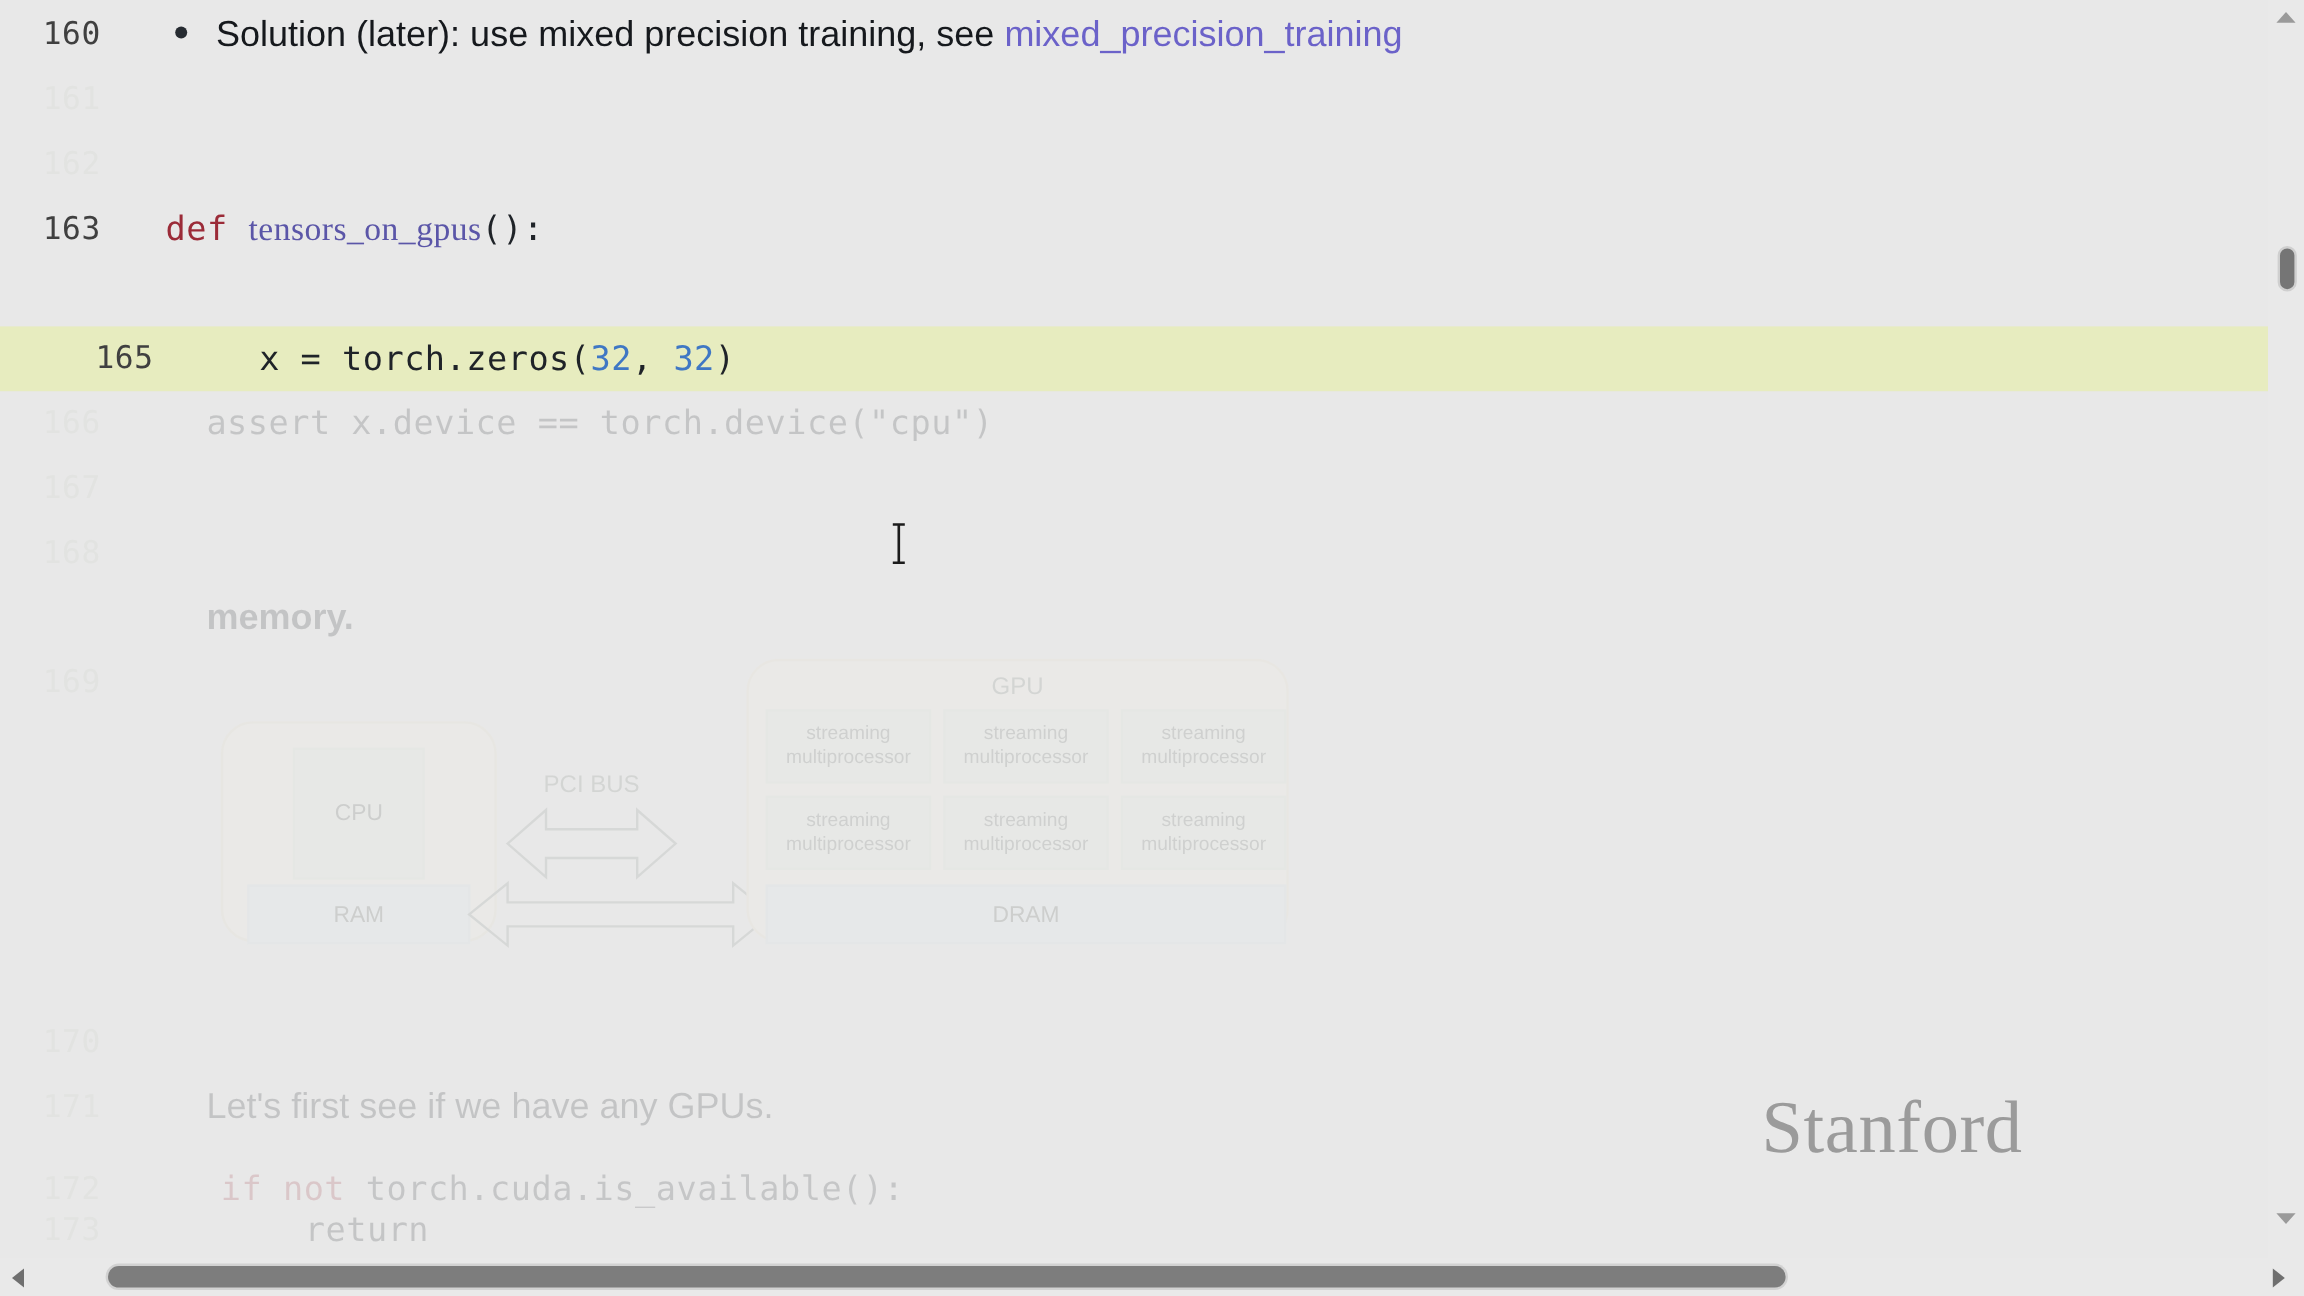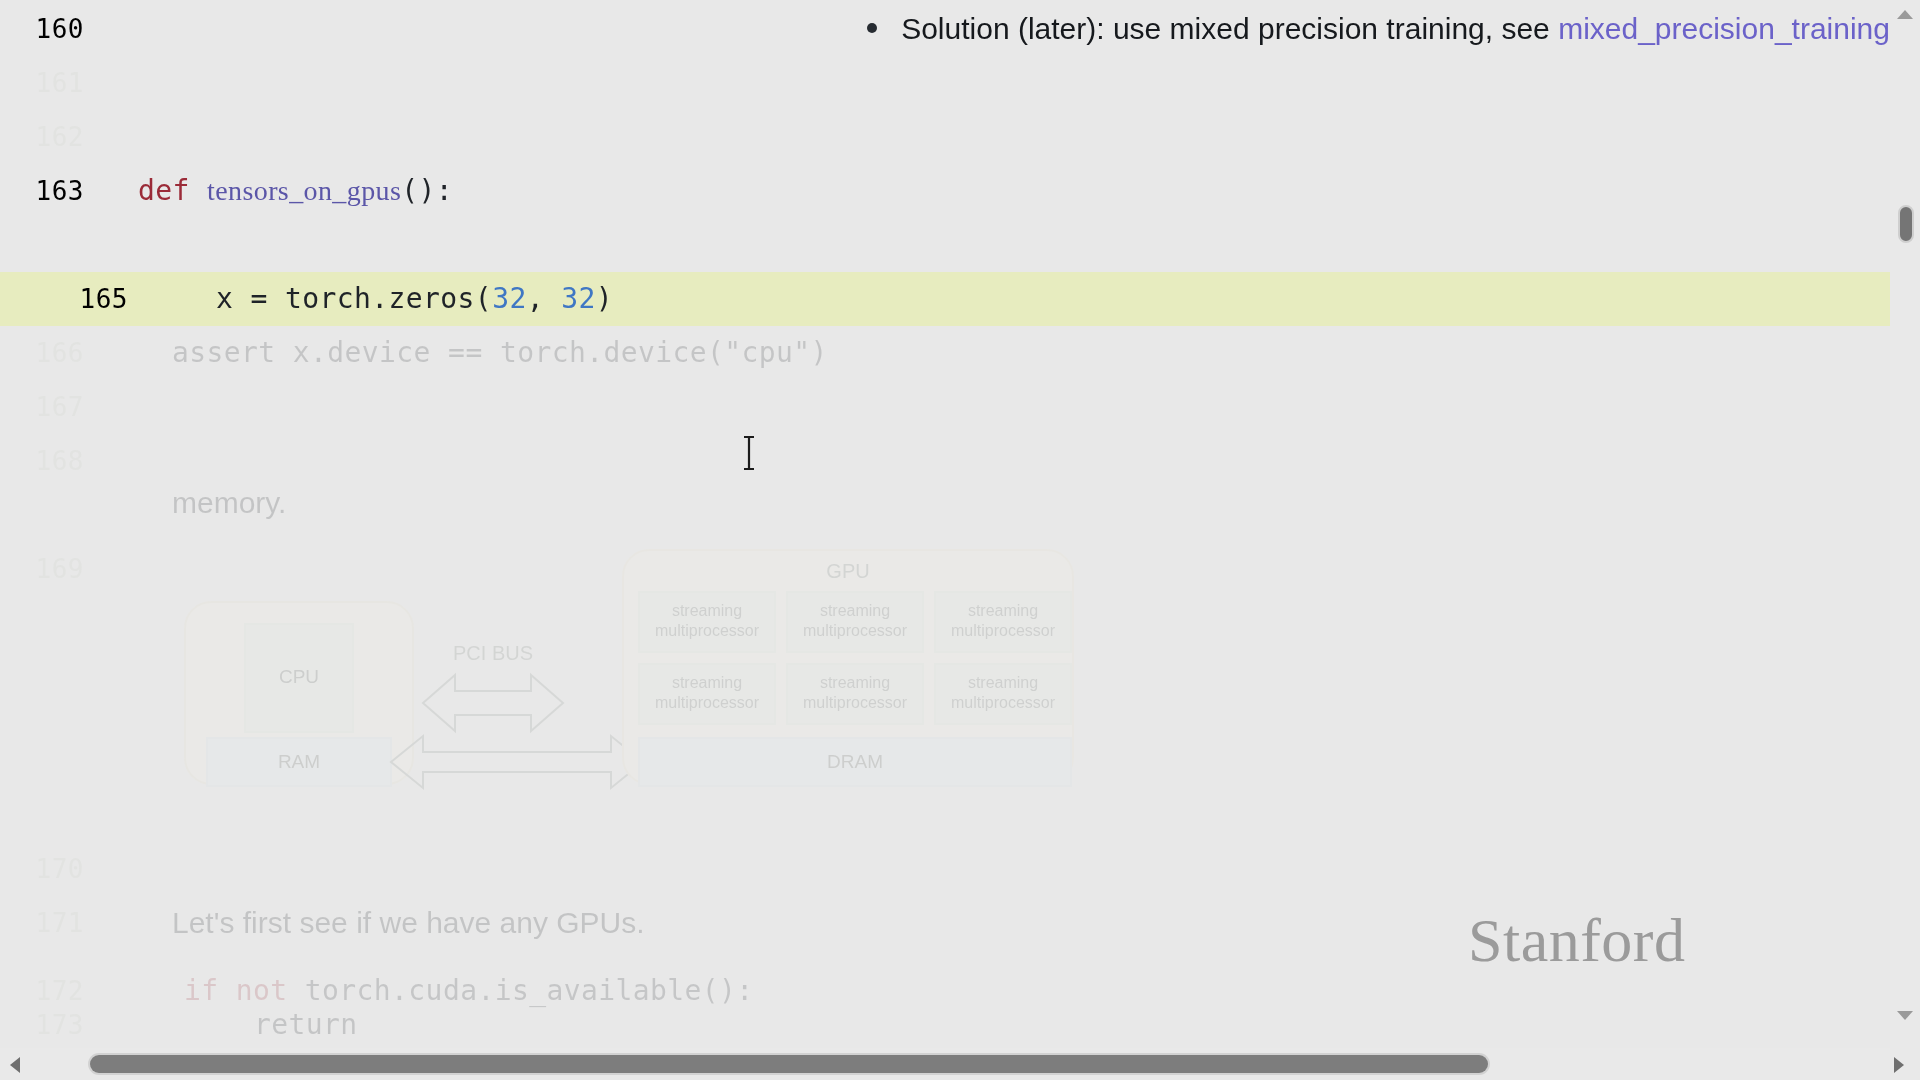--- a/index.html
+++ b/index.html
@@ -36,21 +36,21 @@
 
   .row.hl { background: #e7ecbf; padding-left: 44px; }
 
   .gutter {
     width: 106px;
     flex: 0 0 106px;
     text-align: right;
     padding-right: 22px;
     font-family: "DejaVu Sans Mono", monospace;
     font-size: 26px;
-    color: #000000;
+    color: #404040;
     letter-spacing: 0.5px;
   }
   .gutter.faint { color: #e2e3e1; }
 
   .content {
     flex: 1 1 auto;
     white-space: pre;
     font-size: 28px;
     line-height: 1;
     color: #1c1f23;
@@ -86,21 +86,21 @@
   .bullet {
     display: inline-block;
     width: 10px; height: 10px;
     border-radius: 50%;
     background: #262b31;
     vertical-align: middle;
     margin: 0 24px 6px 0;
   }
 
   .indent1 { padding-left: 78px; }
-  .indent-b { padding-left: 40px; text-align: right; }
+  .indent-b { padding-left: 40px; }
   .indent2 { padding-left: 148px; }
 
   
   #diagram {
     position: absolute;
     left: 183px; top: 540px;
     width: 900px; height: 285px;
     opacity: 0.22;
   }
 
@@ -212,21 +212,21 @@
     </div>
 
     <div class="row faded" style="top:380px;">
       <div class="gutter faint">167</div>
       <div class="content prose" style="padding-left:66px;"></div>
     </div>
 
     <div class="row faded" style="top:434px;">
       <div class="gutter faint">168</div>
     </div>
-    <div class="row faded" style="top:476px;">
+    <div class="row faded" style="top:488px;font-weight:bold;">
       <div class="gutter faint"></div>
       <div class="content prose" style="padding-left:66px;">memory.</div>
     </div>
 
     <div class="row faded" style="top:542px;">
       <div class="gutter faint">169</div>
       <div class="content"></div>
     </div>
 
     <div class="row faded" style="top:842px;">

